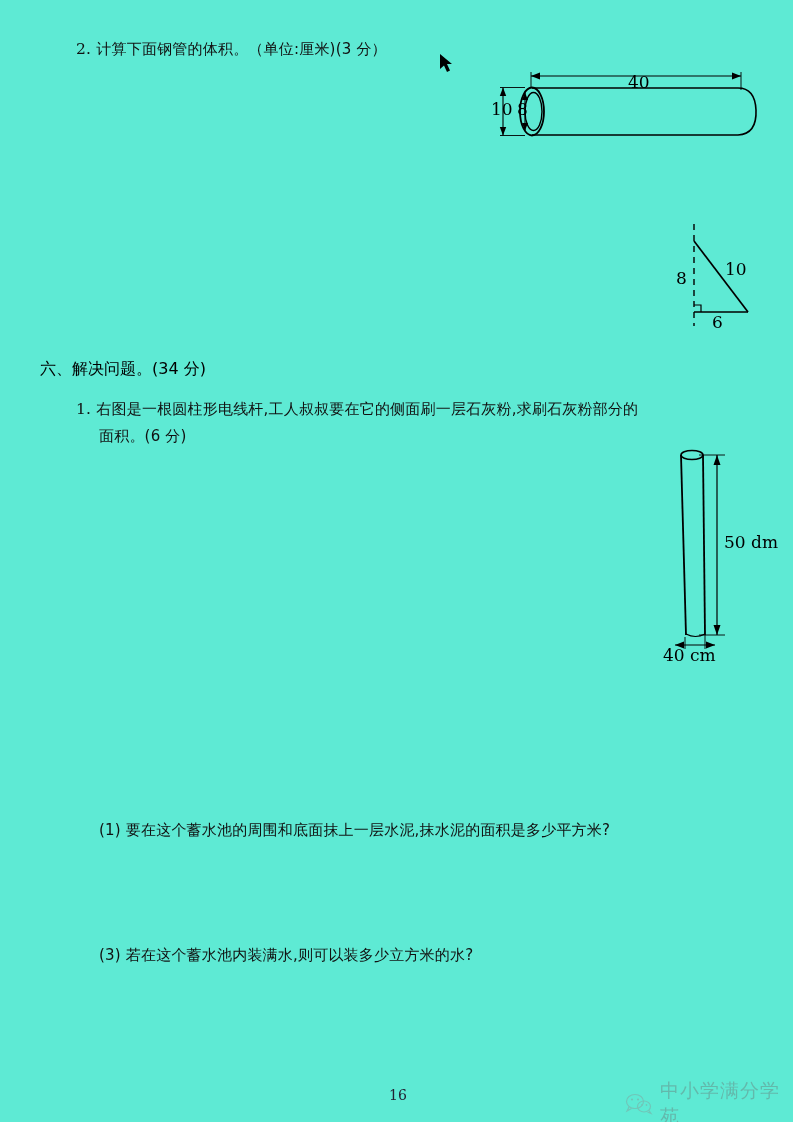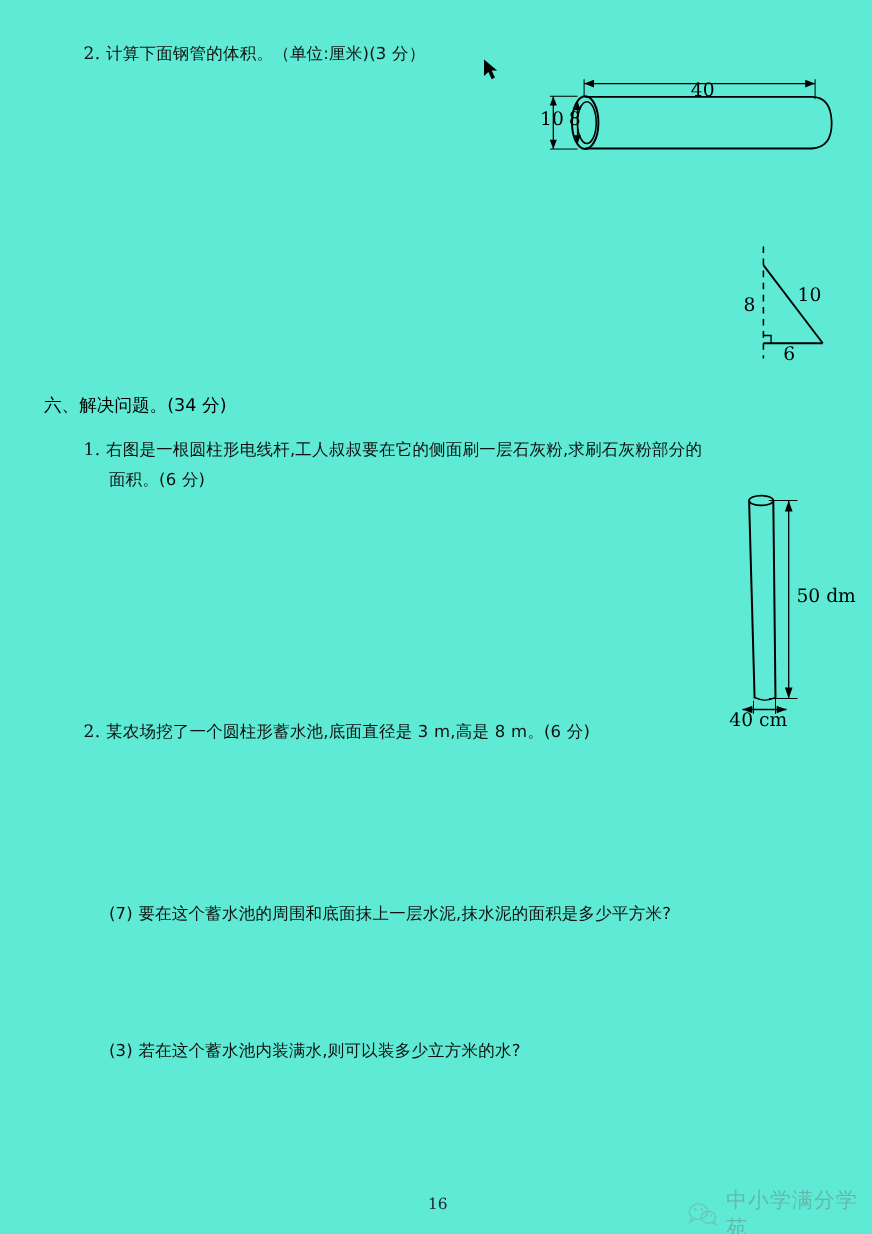--- a/index.html
+++ b/index.html
@@ -172,27 +172,23 @@
       <line x1="20" y1="203" x2="60" y2="203" stroke="#000" stroke-width="1.2"></line>
       <polygon points="20,203 29,199.5 29,206.5" fill="#000"></polygon>
       <polygon points="60,203 51,199.5 51,206.5" fill="#000"></polygon>
       <line x1="30" y1="195" x2="30" y2="207" stroke="#000" stroke-width="0.9"></line>
       <line x1="50" y1="193" x2="50" y2="207" stroke="#000" stroke-width="0.9"></line>
     </svg>
     <div class="dim" style="left:57px; top:90px;margin-left:12px;">50 dm</div>
     <div class="dim" style="left:8px; top:203px;">40 cm</div>
   </div>
 
-  <div class="qtext" style="left:76px; top:652px;">
-    <span class="qnum">2.</span>
-    <span class="cn">某农场挖了一个圆柱形蓄水池,底面直径是 3 m,高是 8 m。(6 分)</span>
-  </div>
-
-
-  <div class="qtext cn" style="left:99px; top:817px;">(7) 要在这个蓄水池的周围和底面抹上一层水泥,抹水泥的面积是多少平方米?</div>
+
+
+  <div class="qtext cn" style="left:99px; top:817px;">(1) 要在这个蓄水池的周围和底面抹上一层水泥,抹水泥的面积是多少平方米?</div>
 
   <div class="qtext cn" style="left:99px; top:942px;">(3) 若在这个蓄水池内装满水,则可以装多少立方米的水?</div>
 
   <div class="page-no" style="left:389px; top:1087px;">16</div>
 
   <div class="watermark" style="left:625px; top:1078px;align-items:center;">
     <span>
       <svg width="28" height="24" viewBox="0 0 28 24">
         <ellipse cx="10" cy="9.5" rx="8.5" ry="7" fill="none" stroke="#8c8c8c" stroke-width="1.2"></ellipse>
         <circle cx="7" cy="7.5" r="1.1" fill="#8c8c8c"></circle>

